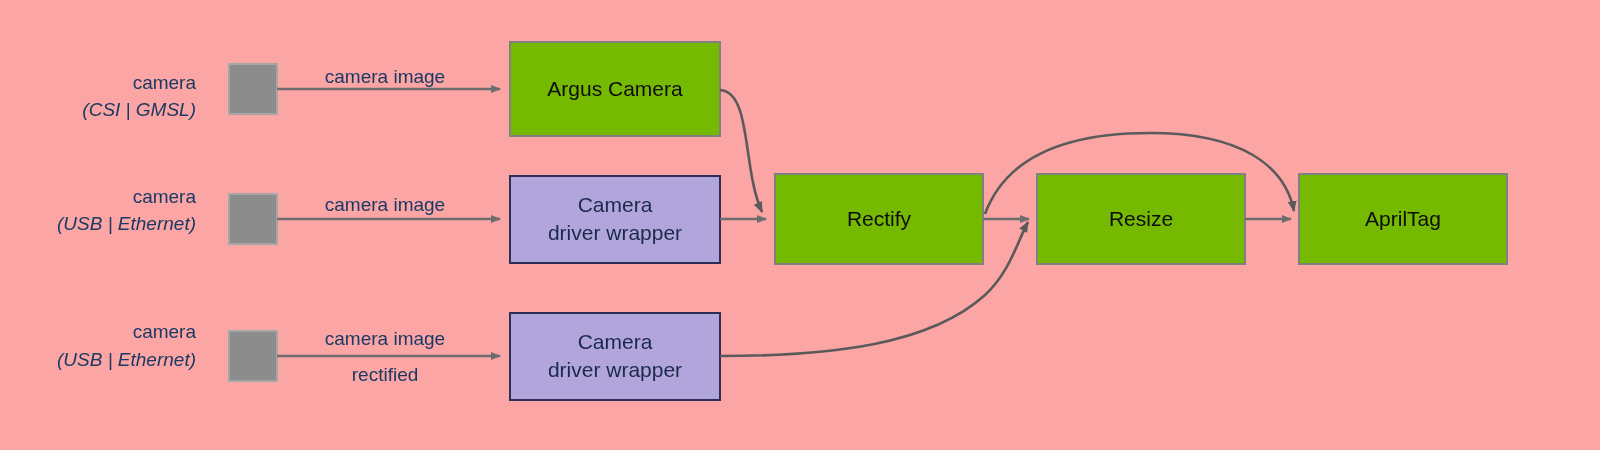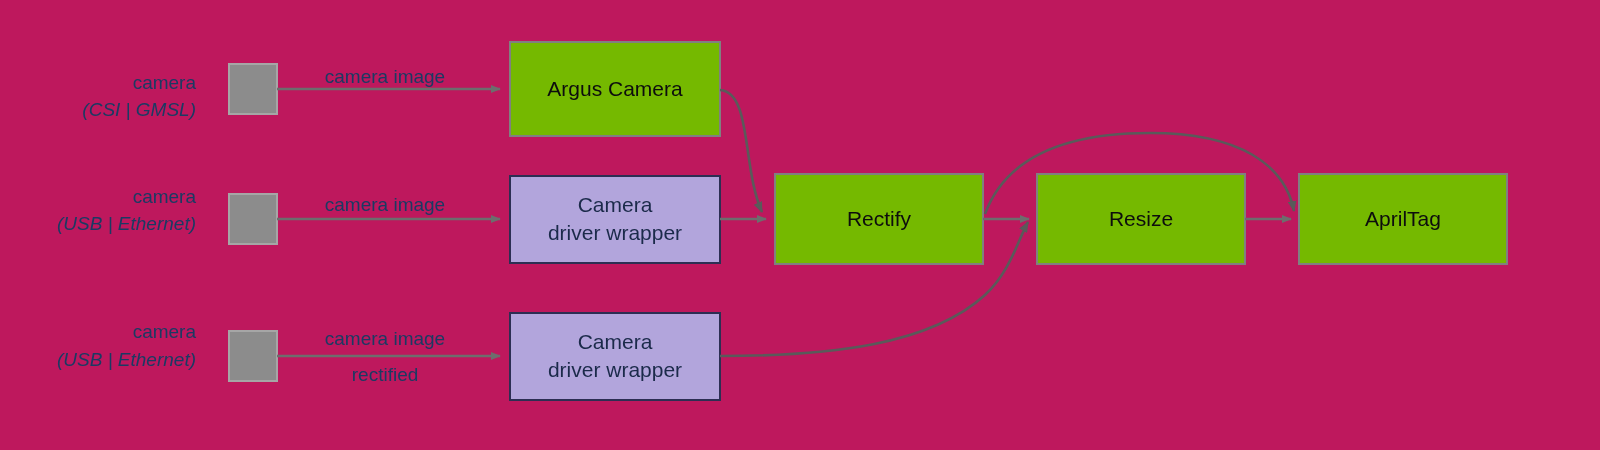--- a/index.html
+++ b/index.html
@@ -11,21 +11,21 @@
   body {
     width: 1600px;
     height: 450px;
     overflow: hidden;
     font-family: "Liberation Sans", "DejaVu Sans", sans-serif;
   }
   #diagram-root {
     position: relative;
     width: 1600px;
     height: 450px;
-    background: #be185d;
+    background: #fca5a5;
   }
   svg#diagram-svg {
     display: block;
     width: 1600px;
     height: 450px;
   }
   .node-rect {
     stroke-width: 2px;
   }
   .node-green {

